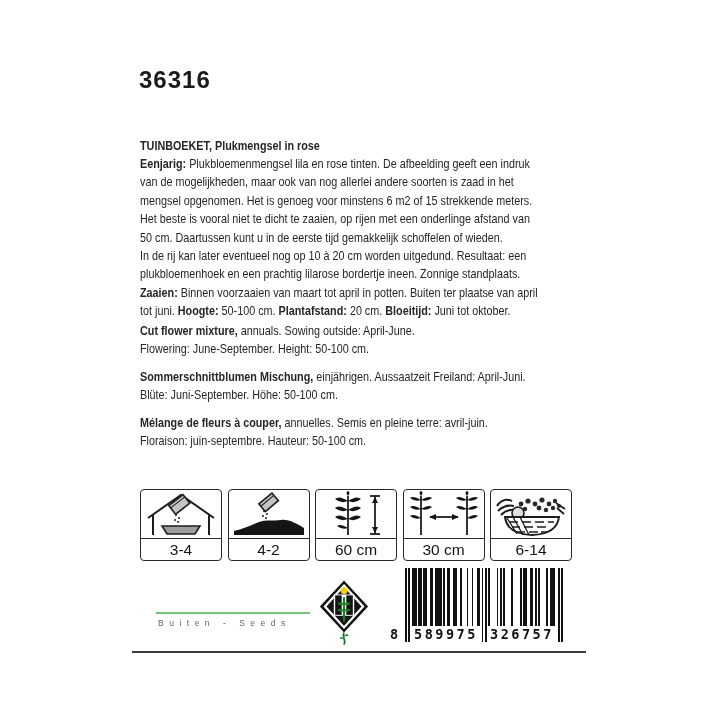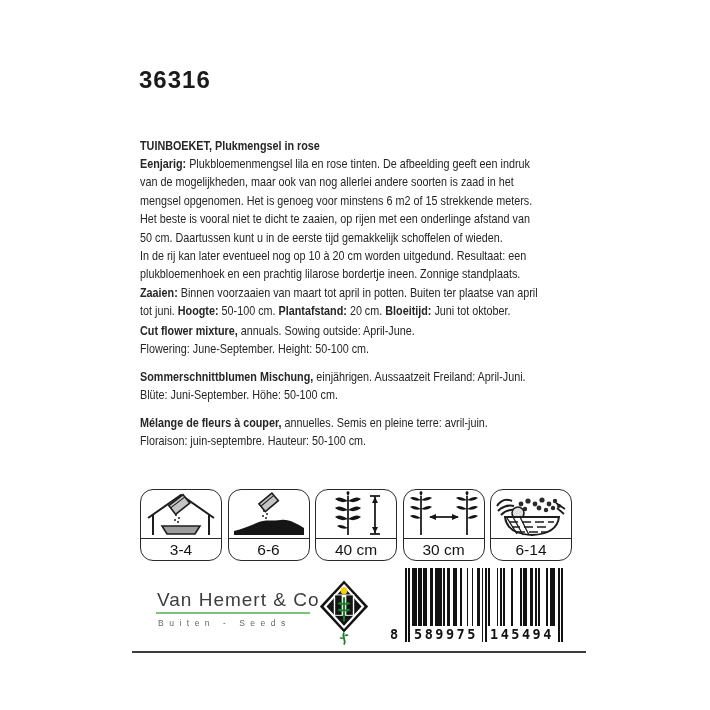--- a/index.html
+++ b/index.html
@@ -13,21 +13,21 @@
         white-space:nowrap;font-size:13px;line-height:18.4px;color:#262626;letter-spacing:0;}
   .tcol .b{font-weight:bold;}
   .title{top:137px;font-weight:bold;}
   .nl{top:155px;}
   .en{top:322px;}
   .de{top:368px;}
   .fr{top:414px;}
   .tline{height:18.4px;}
 
   .pictos{position:absolute;left:140px;top:489px;display:flex;gap:5.5px;}
-  .picto{width:82px;border:1.6px solid #2a2a2a;border-radius:13px;background:#fff;box-sizing:border-box;}
+  .picto{width:82px;border:1.6px solid #2a2a2a;border-radius:4px;background:#fff;box-sizing:border-box;}
   .picto-icon{height:48px;display:flex;align-items:center;justify-content:center;
               border-bottom:1.6px solid #2a2a2a;}
   .picto-label{height:21px;line-height:21px;text-align:center;font-size:15.5px;color:#141414;}
 
   .brand-name{position:absolute;left:157px;top:589px;font-size:19px;color:#3d3d3d;
               letter-spacing:1px;}
   .brand-rule{position:absolute;left:156px;top:612px;width:154px;height:2px;}
   .brand-tagline{position:absolute;left:158px;top:618px;font-size:8.5px;color:#666;
                  letter-spacing:5.5px;}
   .brand-mark{position:absolute;left:318px;top:577px;}
@@ -109,21 +109,21 @@
           </g>
           <g fill="#1d1d1d" stroke="none">
             <circle cx="33" cy="20" r="1"></circle>
               <circle cx="36" cy="23" r="1"></circle>
             <circle cx="32" cy="25" r="1"></circle>
               <circle cx="35" cy="27" r="1"></circle>
           </g>
           <path d="M3,44 L3,40 C12,38 20,34 28,31 C35,28.5 42,30 50,29 C58,28 66,33 73,37 L73,44 Z" fill="#151515" stroke="none"></path>
         </svg>
       </div>
-      <div class="picto-label">6-6</div>
+      <div class="picto-label">4-2</div>
     </div>
 
     <div class="picto">
       <div class="picto-icon">
         <svg width="76" height="46" viewBox="0 0 76 46" fill="none" stroke="#1d1d1d" stroke-width="1.8">
           <line x1="30" y1="44" x2="30" y2="5"></line>
           <g fill="#151515" stroke="none">
             <path d="M30,10 q-9,-6 -13,-2 q6,5 13,2 Z"></path>
               <path d="M30,10 q9,-6 13,-2 q-6,5 -13,2 Z"></path>
             <path d="M30,19 q-9,-6 -13,-2 q6,5 13,2 Z"></path>
@@ -133,21 +133,21 @@
             <path d="M30,37 q-8,-5 -11,-2 q5,4 11,2 Z"></path>
             <path d="M30,5 q-3,-4 0,-5 q3,1 0,5 Z"></path>
           </g>
           <line x1="57" y1="5" x2="57" y2="43"></line>
           <line x1="52" y1="5" x2="62" y2="5"></line>
           <line x1="52" y1="43" x2="62" y2="43"></line>
           <polygon points="57,6 54,12 60,12" fill="#151515" stroke="none"></polygon>
           <polygon points="57,42 54,36 60,36" fill="#151515" stroke="none"></polygon>
         </svg>
       </div>
-      <div class="picto-label">40 cm</div>
+      <div class="picto-label">60 cm</div>
     </div>
 
     <div class="picto">
       <div class="picto-icon">
         <svg width="76" height="46" viewBox="0 0 76 46" fill="none" stroke="#1d1d1d" stroke-width="1.8">
           <line x1="15" y1="44" x2="15" y2="5"></line>
           <g fill="#151515" stroke="none">
             <path d="M15,9 q-8,-5 -11,-2 q5,4 11,2 Z"></path>
               <path d="M15,9 q8,-5 11,-2 q-5,4 -11,2 Z"></path>
             <path d="M15,18 q-8,-5 -11,-2 q5,4 11,2 Z"></path>
@@ -198,21 +198,20 @@
             <path d="M24,41 h8 M36,41 h9 M48,41 h6"></path>
           </g>
           <path d="M14,27 L24,43 M20,26 L30,44 M27,26 L36,44" stroke-width="1.3"></path>
         </svg>
       </div>
       <div class="picto-label">6-14</div>
     </div>
 
   </div>
 
-  <div class="brand-name">Van Hemert &amp; Co</div>
   <div class="brand-rule" style="background: rgb(124, 196, 124);"></div>
   <div class="brand-tagline">Buiten - Seeds</div>
 
   <div class="brand-mark">
     <svg width="52" height="72" viewBox="0 0 56 74">
       <polygon points="28,2 54,30 28,58 2,30" fill="#141414"></polygon>
       <polygon points="28,7.5 48.5,30 28,52.5 7.5,30" fill="none" stroke="#ffffff" stroke-width="2.4"></polygon>
       <rect x="17" y="17" width="22" height="23" fill="#ffffff"></rect>
       <rect x="18.5" y="18" width="7" height="21" fill="#141414"></rect>
       <rect x="30.5" y="18" width="7" height="21" fill="#141414"></rect>
@@ -268,18 +267,18 @@
         <div class="bc-bar" style="left: 133.12px; width: 1.814px; height: 58px;"></div>
         <div class="bc-bar" style="left: 141.44px; width: 1.814px; height: 58px;"></div>
         <div class="bc-bar" style="left: 144.768px; width: 1.814px; height: 58px;"></div>
         <div class="bc-bar" style="left: 146.432px; width: 1.814px; height: 58px;"></div>
         <div class="bc-bar" style="left: 148.096px; width: 1.814px; height: 58px;"></div>
         <div class="bc-bar" style="left: 153.088px; width: 1.814px; height: 74px;"></div>
         <div class="bc-bar" style="left: 156.416px; width: 1.814px; height: 74px;"></div>
       </div>
     <div class="bc-digits bc-first">8</div>
     <div class="bc-digits bc-left">589975</div>
-    <div class="bc-digits bc-right">145494</div>
+    <div class="bc-digits bc-right">326757</div>
   </div>
 
   <div class="bottom-rule"></div>
 
 </div>
 
 </body></html>

